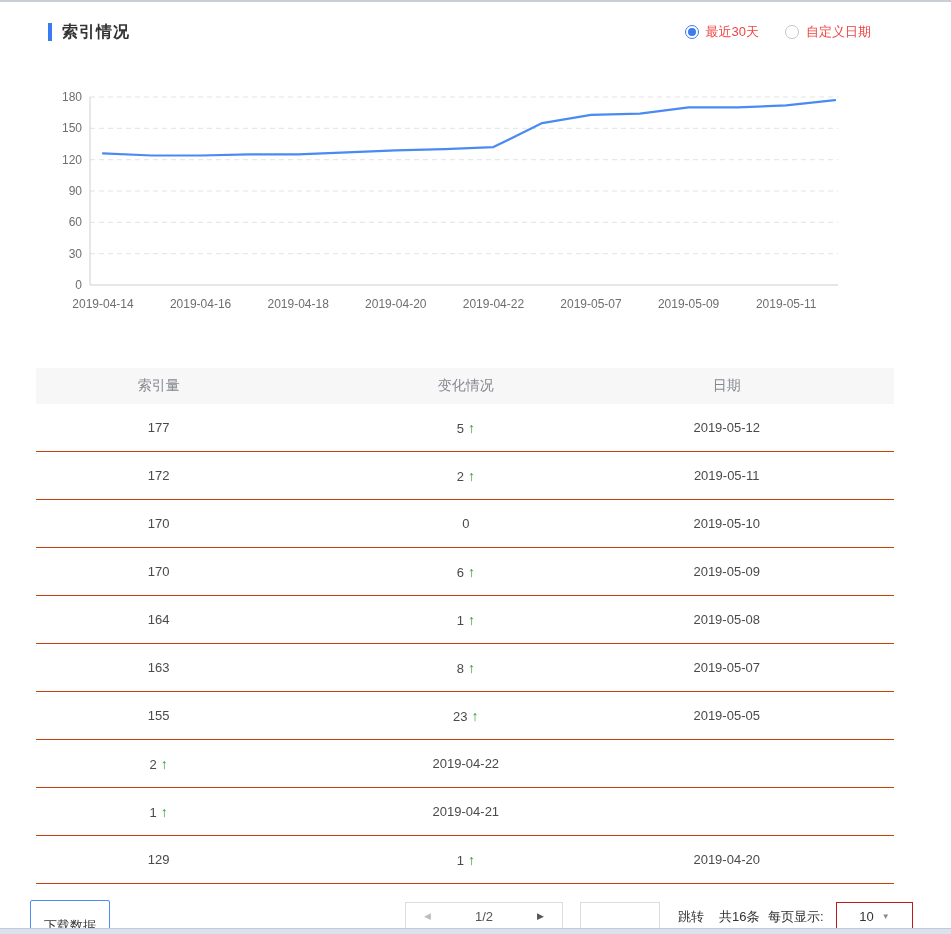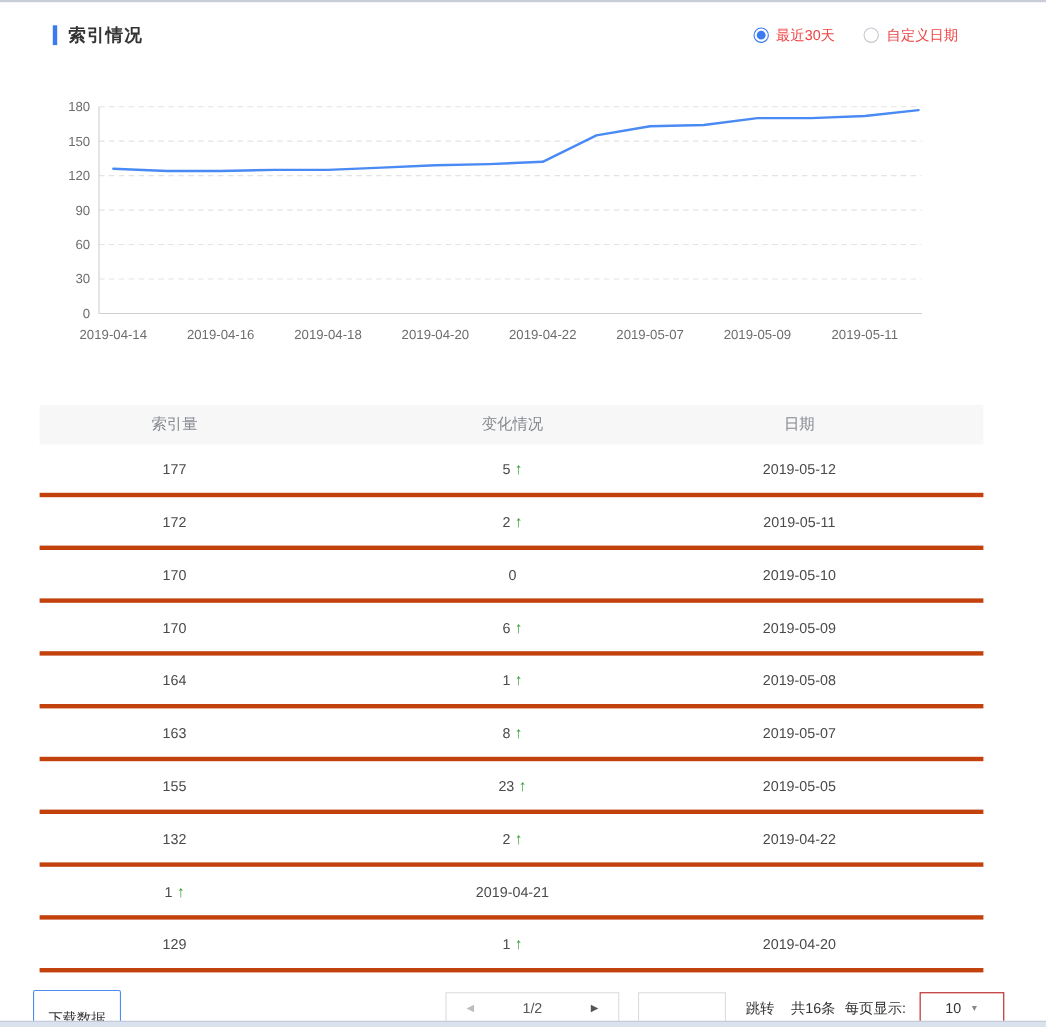--- a/index.html
+++ b/index.html
@@ -19,21 +19,21 @@
   .radio.checked::after { content:""; position:absolute; left:2px; top:2px; width:8px; height:8px;
                           border-radius:50%; background:#3a7bf0; }
 
   #chart { position:absolute; left:0; top:80px; }
   #chart .tick { font-size:12px; fill:#6e6e6e; font-family:"Liberation Sans","DejaVu Sans",sans-serif; }
 
   .table { position:absolute; left:36px; top:368px; width:858px; font-size:13px; }
   .thead { display:grid; grid-template-columns:28.6% 43% 17.8% auto; align-items:center;
            height:36px; background:#f7f7f8; color:#85898f; font-size:14px; text-align:center; }
   .trow  { display:grid; grid-template-columns:28.6% 43% 17.8% auto; align-items:center;
-           height:48px; border-bottom:4px solid #c2410c; color:#4a4a4a; text-align:center; }
+           height:48px; border-bottom:1px solid #c2410c; color:#4a4a4a; text-align:center; }
   .up { color:#2f9c2f; font-weight:bold; font-style:normal; margin-left:4px; font-size:14px; }
 
   .download-btn { position:absolute; left:30px; top:900px; height:28px; padding:16px 13px;
                   background:#fff; border:1px solid #4d8bf3; border-radius:2px;
                   font-size:13px; color:#333; cursor:pointer;
                   font-family:"Liberation Sans","DejaVu Sans",sans-serif; }
 
   .pager { position:absolute; left:405px; top:902px; width:158px; height:28px;
            border:1px solid #dcdcdc; background:#fff; display:flex; align-items:center;
            justify-content:space-between; padding:0 18px; font-size:13px; color:#555; }
@@ -147,21 +147,20 @@
           <span>2019-05-07</span>
           <span></span>
         </div>
         <div class="trow">
           <span>155</span>
           <span>23<i class="up">↑</i></span>
           <span>2019-05-05</span>
           <span></span>
         </div>
         <div class="trow">
-          <span>132</span>
           <span>2<i class="up">↑</i></span>
           <span>2019-04-22</span>
           <span></span>
         </div>
         <div class="trow">
           <span>1<i class="up">↑</i></span>
           <span>2019-04-21</span>
           <span></span>
         </div>
         <div class="trow">

